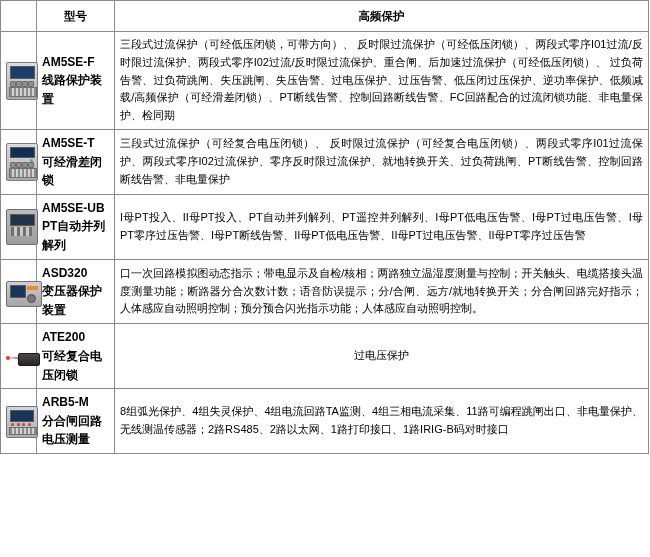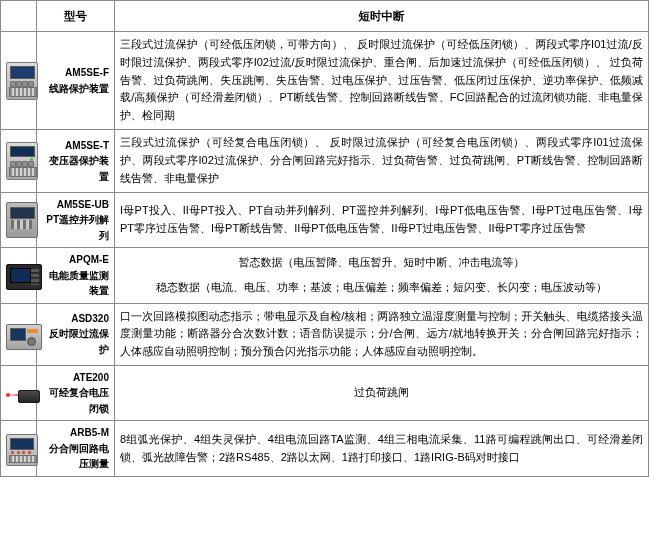--- a/index.html
+++ b/index.html
@@ -29,22 +29,22 @@
   .col-func { width: 534px; }
 
   thead th {
     font-size: 11.5px;
     font-weight: bold;
     text-align: center;
     height: 22px;
     padding: 3px 4px;
   }
   .model-cell {
-    text-align: right;
-    font-size: 10px;
+    text-align: left;
+    font-size: 12px;
     line-height: 1.55;
     font-weight: bold;
   }
   .model-name { display: block; }
   .model-desc { display: block; }
   .func-cell {
     font-size: 11px;
     line-height: 1.62;
     text-align: justify;
     margin-left: 16px;
@@ -195,21 +195,21 @@
 <table class="product-table">
   <colgroup>
     <col class="col-icon">
     <col class="col-model">
     <col class="col-func">
   </colgroup>
   <thead>
     <tr>
       <th></th>
       <th>型号</th>
-      <th>短时中断</th>
+      <th>高频保护</th>
     </tr>
   </thead>
   <tbody>
 
     <tr>
       <td class="icon-cell">
         <div class="dev-relay">
           <span class="screen"></span>
           <span class="btnrow">
               <i></i>
@@ -242,91 +242,75 @@
               <i></i>
               <i></i>
               <i></i>
               <i></i>
             </span>
           <span class="termrow"></span>
         </div>
       </td>
       <td class="model-cell">
         <span class="model-name">AM5SE-T</span>
-        <span class="model-desc">变压器保护装置</span>
-      </td>
-      <td class="func-cell">
-        <span class="func-line">三段式过流保护（可经复合电压闭锁）、 反时限过流保护（可经复合电压闭锁）、两段式零序I01过流保护、两段式零序I02过流保护、分合闸回路完好指示、过负荷告警、过负荷跳闸、PT断线告警、控制回路断线告警、非电量保护</span>
+        <span class="model-desc">可经滑差闭锁</span>
+      </td>
+      <td class="func-cell">
+        <span class="func-line">三段式过流保护（可经复合电压闭锁）、 反时限过流保护（可经复合电压闭锁）、两段式零序I01过流保护、两段式零序I02过流保护、零序反时限过流保护、就地转换开关、过负荷跳闸、PT断线告警、控制回路断线告警、非电量保护</span>
       </td>
     </tr>
 
     <tr>
       <td class="icon-cell">
         <div class="dev-pt">
           <span class="scr"></span>
           <span class="kp"></span>
         </div>
       </td>
       <td class="model-cell">
         <span class="model-name">AM5SE-UB</span>
-        <span class="model-desc">PT遥控并列解列</span>
+        <span class="model-desc">PT自动并列解列</span>
       </td>
       <td class="func-cell">
         <span class="func-line">I母PT投入、II母PT投入、PT自动并列解列、PT遥控并列解列、I母PT低电压告警、I母PT过电压告警、I母PT零序过压告警、I母PT断线告警、II母PT低电压告警、II母PT过电压告警、II母PT零序过压告警</span>
       </td>
     </tr>
 
-    <tr>
-      <td class="icon-cell">
-        <div class="dev-pq">
-          <span class="scr"></span>
-          <span class="kb"></span>
-        </div>
-      </td>
-      <td class="model-cell">
-        <span class="model-name">APQM-E</span>
-        <span class="model-desc">电能质量监测装置</span>
-      </td>
-      <td class="func-cell centered">
-        <span class="func-line">暂态数据（电压暂降、电压暂升、短时中断、冲击电流等）</span>
-        <span class="func-line">稳态数据（电流、电压、功率；基波；电压偏差；频率偏差；短闪变、长闪变；电压波动等）</span>
-      </td>
-    </tr>
 
     <tr>
       <td class="icon-cell">
         <div class="dev-asd">
           <span class="scr"></span>
           <span class="orange"></span>
           <span class="knob"></span>
         </div>
       </td>
       <td class="model-cell">
         <span class="model-name">ASD320</span>
-        <span class="model-desc">反时限过流保护</span>
+        <span class="model-desc">变压器保护装置</span>
       </td>
       <td class="func-cell">
         <span class="func-line">口一次回路模拟图动态指示；带电显示及自检/核相；两路独立温湿度测量与控制；开关触头、电缆搭接头温度测量功能；断路器分合次数计数；语音防误提示；分/合闸、远方/就地转换开关；分合闸回路完好指示；人体感应自动照明控制；预分预合闪光指示功能；人体感应自动照明控制。</span>
       </td>
     </tr>
 
     <tr>
       <td class="icon-cell">
         <div class="dev-ate">
           <span class="dot"></span>
           <span class="beam"></span>
           <span class="body"></span>
         </div>
       </td>
       <td class="model-cell">
         <span class="model-name">ATE200</span>
         <span class="model-desc">可经复合电压闭锁</span>
       </td>
       <td class="func-cell centered">
-        <span class="func-line">过负荷跳闸</span>
+        <span class="func-line">过电压保护</span>
       </td>
     </tr>
 
     <tr>
       <td class="icon-cell">
         <div class="dev-arb">
           <span class="scr"></span>
           <span class="leds">
               <i></i>
               <i></i>
@@ -334,18 +318,18 @@
               <i></i>
             </span>
           <span class="base"></span>
         </div>
       </td>
       <td class="model-cell">
         <span class="model-name">ARB5-M</span>
         <span class="model-desc">分合闸回路电压测量</span>
       </td>
       <td class="func-cell">
-        <span class="func-line">8组弧光保护、4组失灵保护、4组电流回路TA监测、4组三相电流采集、11路可编程跳闸出口、可经滑差闭锁、弧光故障告警；2路RS485、2路以太网、1路打印接口、1路IRIG-B码对时接口</span>
+        <span class="func-line">8组弧光保护、4组失灵保护、4组电流回路TA监测、4组三相电流采集、11路可编程跳闸出口、非电量保护、无线测温传感器；2路RS485、2路以太网、1路打印接口、1路IRIG-B码对时接口</span>
       </td>
     </tr>
 
   </tbody>
 </table>
 
 </body></html>

